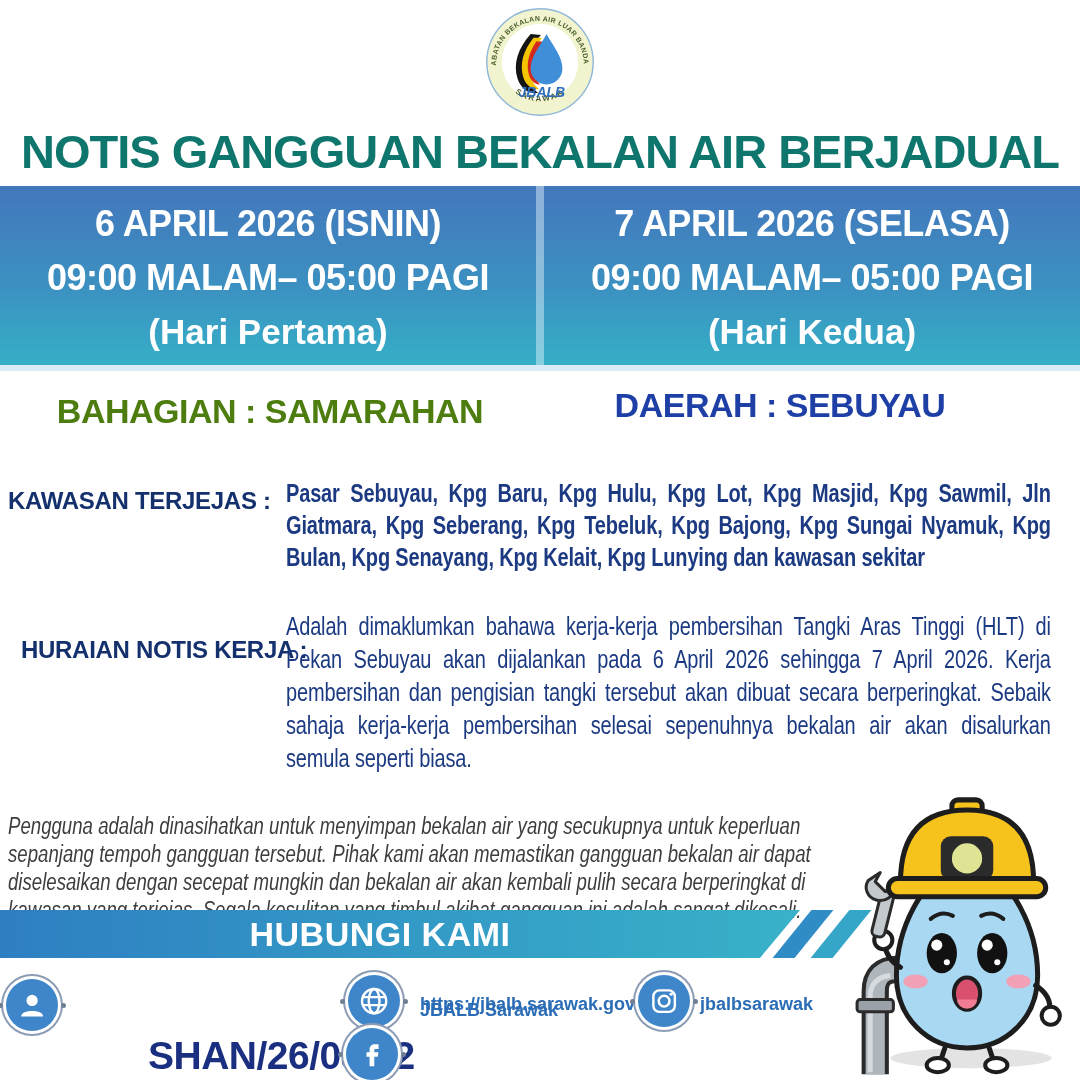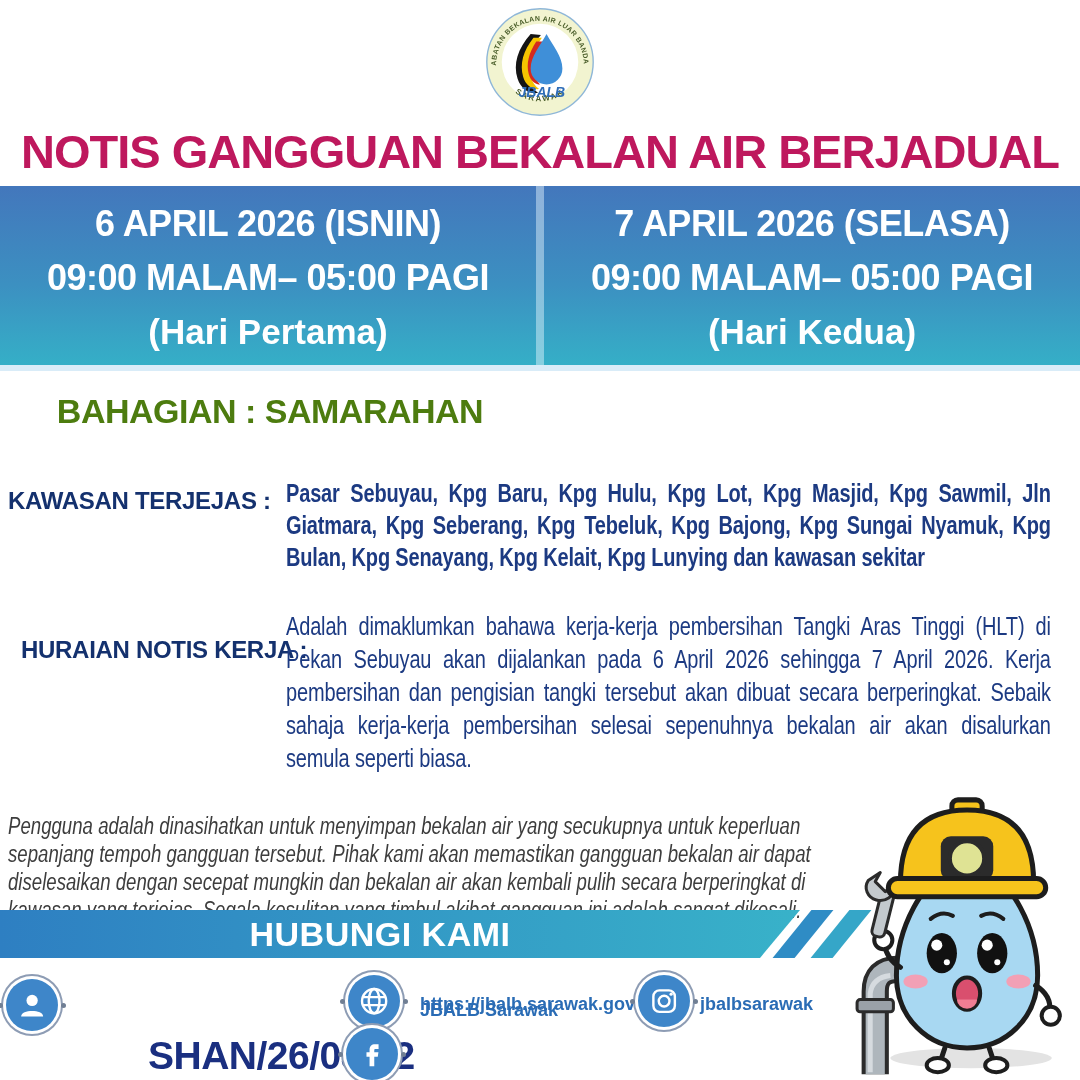--- a/index.html
+++ b/index.html
@@ -9,21 +9,21 @@
   }
   .canvas *{box-sizing:border-box;}
   p{margin:0;}
 
   
   .logo{position:absolute;left:478px;top:6px;width:124px;height:112px;}
 
   
   .title{
     position:absolute;left:0;top:124px;width:1080px;text-align:center;
-    font-size:47px;font-weight:bold;letter-spacing:-1px;color:#be185d;white-space:nowrap;
+    font-size:47px;font-weight:bold;letter-spacing:-1px;color:#0f766e;white-space:nowrap;
   }
 
   
   .banner{
     position:absolute;left:0;top:186px;width:1080px;height:179px;display:flex;
     background:linear-gradient(180deg,#4377bc 0%,#3c90c1 55%,#35afc7 100%);
   }
   .banner-underline{position:absolute;left:0;top:365px;width:1080px;height:6px;background:#d9ecf8;}
   .sched-panel{
     flex:1;display:flex;flex-direction:column;align-items:center;justify-content:center;
@@ -133,20 +133,21 @@
     </div>
     <div class="sched-panel divided">
       <p class="sched-date">7 APRIL 2026 (SELASA)</p>
       <p class="sched-time">09:00 MALAM– 05:00 PAGI</p>
       <p class="sched-day">(Hari Kedua)</p>
     </div>
   </div>
   <div class="banner-underline"></div>
 
   <div class="bahagian">BAHAGIAN : SAMARAHAN</div>
+  <div class="daerah">DAERAH : SEBUYAU</div>
 
   <div class="sec-label kawasan-label">KAWASAN TERJEJAS  :</div>
   <div class="sec-text kawasan-text">Pasar Sebuyau, Kpg Baru, Kpg Hulu, Kpg Lot, Kpg Masjid, Kpg Sawmil, Jln Giatmara, Kpg Seberang, Kpg Tebeluk, Kpg Bajong, Kpg Sungai Nyamuk, Kpg Bulan, Kpg Senayang, Kpg Kelait, Kpg Lunying dan kawasan sekitar</div>
 
   <div class="sec-label huraian-label">HURAIAN NOTIS KERJA :</div>
   <div class="sec-text huraian-text">Adalah dimaklumkan bahawa kerja-kerja pembersihan Tangki Aras Tinggi (HLT) di Pekan Sebuyau akan dijalankan pada 6 April 2026 sehingga 7 April 2026. Kerja pembersihan dan pengisian tangki tersebut akan dibuat secara berperingkat. Sebaik sahaja kerja-kerja pembersihan selesai sepenuhnya bekalan air akan disalurkan semula seperti biasa.</div>
 
   <div class="advisory">Pengguna adalah dinasihatkan untuk menyimpan bekalan air yang secukupnya untuk keperluan sepanjang tempoh gangguan tersebut. Pihak kami akan memastikan gangguan bekalan air dapat diselesaikan dengan secepat mungkin dan bekalan air akan kembali pulih secara berperingkat di kawasan yang terjejas. Segala kesulitan yang timbul akibat gangguan ini adalah sangat dikesali.</div>
 
   <div class="contact-banner">

